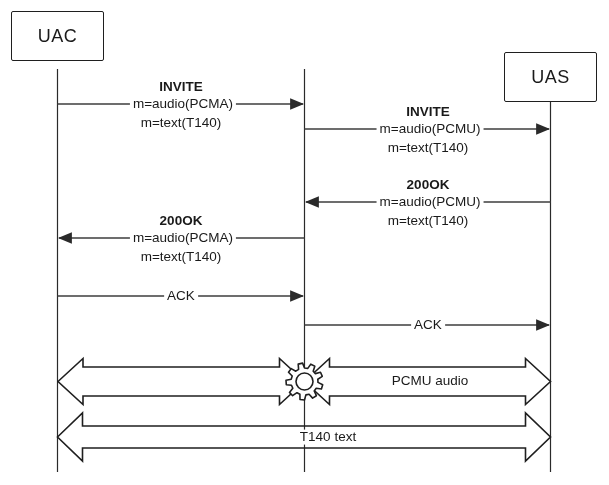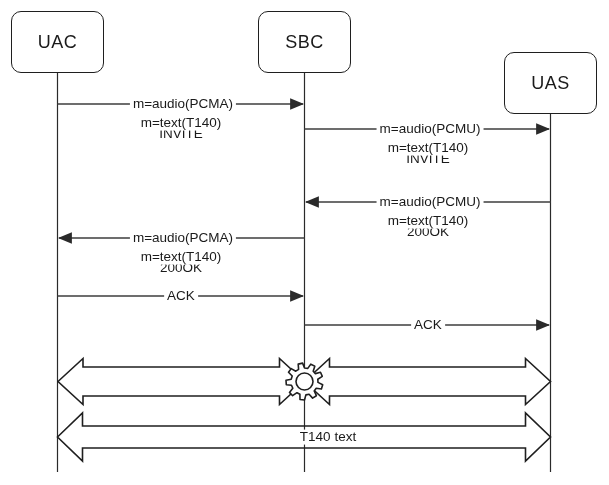--- a/index.html
+++ b/index.html
@@ -2,31 +2,31 @@
 <html><head>
 <meta charset="utf-8">
 <style>
   html,body{margin:0;padding:0;background:#ffffff;}
   .stage{
     position:relative;width:609px;height:485px;background:#ffffff;overflow:hidden;
     font-family:"Liberation Sans", sans-serif;color:#1a1a1a;
   }
   .stage svg{position:absolute;left:0;top:0;}
   .actor{
-    position:absolute;top:11px;width:93px;height:62px;box-sizing:border-box;
-    border:1.6px solid #1f1f1f;border-radius:10px;background:#ffffff;
+    position:absolute;top:11px;width:93px;height:50px;box-sizing:border-box;
+    border:1.6px solid #1f1f1f;border-radius:2px;background:#ffffff;
     display:flex;align-items:center;justify-content:center;
     font-size:18px;letter-spacing:0.5px;
   }
   .lbl{
     position:absolute;transform:translate(-50%,-50%);
     background:#ffffff;padding:0 3px;white-space:nowrap;
     font-size:13.5px;line-height:1.1;
   }
-  .lbl.bold{font-weight:normal;margin-top:47px;}
+  .lbl.bold{font-weight:bold;}
 </style>
 </head>
 <body>
 
 <div class="stage">
 
   <svg width="609" height="485" viewBox="0 0 609 485">
     <defs>
       <marker id="arrow" viewBox="0 0 12 10" refX="11" refY="5" markerWidth="11" markerHeight="9" orient="auto-start-reverse">
         <path d="M0 0 L12 5 L0 10 Z" fill="#2a2a2a"></path>
@@ -48,23 +48,20 @@
     <line x1="57.5" y1="296" x2="303" y2="296" stroke="#3d3d3d" stroke-width="1.3" marker-end="url(#arrow)"></line>
     <line x1="304.5" y1="325" x2="549" y2="325" stroke="#3d3d3d" stroke-width="1.3" marker-end="url(#arrow)"></line>
 
     <path id="gear-path" d="M304.5 368.0 L307.8 368.4 L310.8 364.1 L314.8 366.2 L313.2 371.2 L315.4 373.6 L320.5 372.3 L322.3 376.4 L317.8 379.2 L318.0 382.4 L322.7 384.7 L321.4 389.0 L316.2 388.3 L314.2 390.9 L316.4 395.7 L312.6 398.1 L309.1 394.2 L305.9 394.9 L304.5 400.0 L300.0 399.5 L299.9 394.2 L297.0 392.7 L292.6 395.7 L289.5 392.4 L292.8 388.3 L291.5 385.2 L286.3 384.7 L286.0 380.2 L291.2 379.2 L292.2 376.0 L288.5 372.3 L291.2 368.6 L295.8 371.2 L298.6 369.4 L298.2 364.1 L302.6 363.1 Z" fill="#ffffff" stroke="#1f1f1f" stroke-width="1.6" stroke-linejoin="round"></path>
     <circle cx="304.5" cy="381.5" r="8.5" fill="#ffffff" stroke="#1f1f1f" stroke-width="1.6"></circle>
   </svg>
 
   <div class="actor" style="left:11px;">
     <span>UAC</span>
   </div>
-  <div class="actor" style="left:258px;">
-    <span>SBC</span>
-  </div>
   <div class="actor" style="left:504px;margin-top:41px;">
     <span>UAS</span>
   </div>
 
   <span class="lbl bold" style="left:181px;top:87px;">INVITE</span>
   <span class="lbl" style="left:183px;top:104px;">m=audio(PCMA)</span>
   <span class="lbl" style="left:181px;top:123px;">m=text(T140)</span>
 
   <span class="lbl bold" style="left:428px;top:112px;">INVITE</span>
   <span class="lbl" style="left:430px;top:129px;">m=audio(PCMU)</span>
@@ -74,15 +71,16 @@
   <span class="lbl" style="left:430px;top:202px;">m=audio(PCMU)</span>
   <span class="lbl" style="left:428px;top:221px;">m=text(T140)</span>
 
   <span class="lbl bold" style="left:181px;top:221px;">200OK</span>
   <span class="lbl" style="left:183px;top:238px;">m=audio(PCMA)</span>
   <span class="lbl" style="left:181px;top:257px;">m=text(T140)</span>
 
   <span class="lbl" style="left:181px;top:296px;">ACK</span>
   <span class="lbl" style="left:428px;top:325px;">ACK</span>
 
+  <span class="lbl" style="left:430px;top:381px;">PCMU audio</span>
   <span class="lbl" style="left:304px;top:437px;margin-left:24px;">T140 text</span>
 
 </div>
 
 </body></html>

